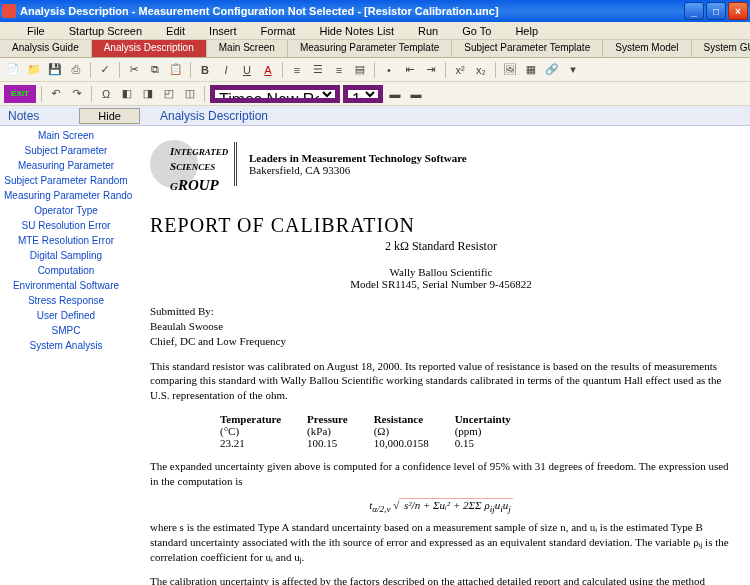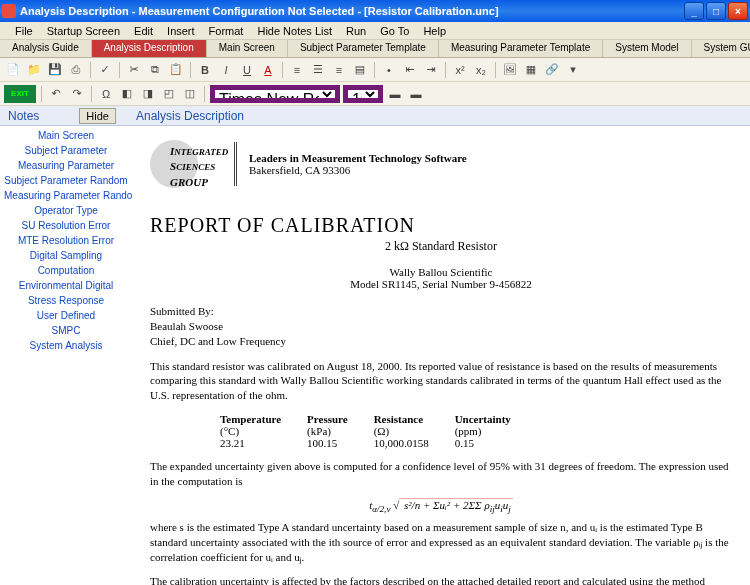--- a/index.html
+++ b/index.html
@@ -7,40 +7,40 @@
 
 
 .titlebar { background: linear-gradient(to bottom, #0a5ce6, #2a7de8, #0a5ce6); height: 22px; display: flex; align-items: center; padding: 0 2px; color: #fff; }
 .titlebar .icon { width: 14px; height: 14px; background: #e74c3c; margin-right: 4px; border-radius: 2px; }
 .titlebar .title { flex: 1; font-size: 11px; font-weight: bold; }
 .titlebar .ctrls { display: flex; gap: 2px; }
 .titlebar .ctrl { width: 20px; height: 18px; background: linear-gradient(to bottom,#5a9ef5,#1a60d8); border: 1px solid #0040a0; border-radius: 3px; display: flex; align-items: center; justify-content: center; color: #fff; font-size: 10px; font-weight: bold; cursor: pointer; }
 .titlebar .ctrl.close { background: linear-gradient(to bottom,#f08050,#e03010); border-color: #a02000; }
 
 
-.menubar { background: #ece9d8; height: 18px; display: flex; align-items: center; padding: 0 8px; border-bottom: 1px solid #d0ccc0; }
+.menubar { background: #ece9d8; height: 18px; display: flex; align-items: center; padding: 0 20px; border-bottom: 1px solid #d0ccc0; gap: 10px; }
 .menubar .mitem { padding: 2px 7px; cursor: pointer; }
 
 
 .tabbar { background: #f5f3e9; height: 18px; display: flex; border-bottom: 1px solid #b8b098; }
 .tab { padding: 2px 12px; border-right: 1px solid #c8c0a8; font-size: 10px; cursor: pointer; background: #e8e4d4; white-space: nowrap; }
 .tab.active { background: #c73838; color: #fff; }
 
 
 .toolbar { background: #f5f3e9; height: 24px; display: flex; align-items: center; padding: 0 4px; gap: 3px; border-bottom: 1px solid #d8d4c0; }
 .tbbtn { width: 18px; height: 18px; display: flex; align-items: center; justify-content: center; cursor: pointer; border: 1px solid transparent; font-size: 11px; color: #444; }
 .tsep { width: 1px; height: 16px; background: #c0bca8; margin: 0 2px; }
 .tselect { height: 18px; font-size: 16px; border: 5px solid #701a75; background: #fff; }
 .tselect.font { width: 130px; }
 .tselect.size { width: 40px; }
 
 
 .notesbar { background: #e8ecf6; height: 20px; display: flex; align-items: center; padding: 0 8px; border-bottom: 1px solid #c0c8e0; }
 .notesbar .nlabel { color: #2050b0; font-size: 12px; margin-right: 40px; text-align: right; }
-.hidebtn { padding: 1px 6px; background: #e8e4d8; border: 1px solid #a0a090; font-size: 11px; cursor: pointer; margin-right: 20px; }
+.hidebtn { padding: 1px 18px; background: #e8e4d8; border: 1px solid #a0a090; font-size: 11px; cursor: pointer; margin-right: 20px; }
 .notesbar .ntitle { color: #2050b0; font-size: 12px; }
 
 
 .main { display: flex; height: 483px; }
 .sidebar { width: 132px; background: #fff; overflow-y: auto; padding: 2px 0; }
 .navitem { color: #1048c8; font-size: 10px; padding: 2px 4px; text-align: center; cursor: pointer; white-space: nowrap; }
 
 .content { flex: 1; background: #fff; padding: 12px 18px; overflow-y: auto; font-family: "Times New Roman", serif; font-size: 11px; color: #000; }
 
 
@@ -89,22 +89,22 @@
   <div class="mitem">Hide Notes List</div>
   <div class="mitem">Run</div>
   <div class="mitem">Go To</div>
   <div class="mitem">Help</div>
 </div>
 
 <div class="tabbar">
   <div class="tab">Analysis Guide</div>
   <div class="tab active">Analysis Description</div>
   <div class="tab">Main Screen</div>
+  <div class="tab">Measuring Parameter Template</div>
   <div class="tab">Subject Parameter Template</div>
-  <div class="tab">Measuring Parameter Template</div>
   <div class="tab">System Model</div>
   <div class="tab">System GUI</div>
 </div>
 
 <div class="toolbar">
   <div class="tbbtn">📄</div>
   <div class="tbbtn">📁</div>
   <div class="tbbtn">💾</div>
   <div class="tbbtn">⎙</div>
   <div class="tsep"></div>
@@ -131,21 +131,21 @@
   <div class="tbbtn">x²</div>
   <div class="tbbtn">x₂</div>
   <div class="tsep"></div>
   <div class="tbbtn">🖼</div>
   <div class="tbbtn">▦</div>
   <div class="tbbtn">🔗</div>
   <div class="tbbtn">▾</div>
 </div>
 
 <div class="toolbar">
-  <div class="tbbtn" style="width:32px;background:#15803d;color:#0f0;font-size:8px;font-weight:bold">EXIT</div>
+  <div class="tbbtn" style="width:32px;background:#a21caf;color:#0f0;font-size:8px;font-weight:bold">EXIT</div>
   <div class="tsep"></div>
   <div class="tbbtn">↶</div>
   <div class="tbbtn">↷</div>
   <div class="tsep"></div>
   <div class="tbbtn">Ω</div>
   <div class="tbbtn">◧</div>
   <div class="tbbtn">◨</div>
   <div class="tbbtn">◰</div>
   <div class="tbbtn">◫</div>
   <div class="tsep"></div>
@@ -166,35 +166,35 @@
     <div class="navitem">Main Screen</div>
     <div class="navitem">Subject Parameter</div>
     <div class="navitem">Measuring Parameter</div>
     <div class="navitem">Subject Parameter Random</div>
     <div class="navitem">Measuring Parameter Random</div>
     <div class="navitem">Operator Type</div>
     <div class="navitem">SU Resolution Error</div>
     <div class="navitem">MTE Resolution Error</div>
     <div class="navitem">Digital Sampling</div>
     <div class="navitem">Computation</div>
-    <div class="navitem">Environmental Digital</div>
+    <div class="navitem">Environmental Software</div>
     <div class="navitem">Stress Response</div>
     <div class="navitem">User Defined</div>
     <div class="navitem">SMPC</div>
     <div class="navitem">System Analysis</div>
   </div>
 
   <div class="content">
     <div class="letterhead">
       <div class="logo">
         <div class="circ"></div>
         <div class="txt">
           <div><span>I</span><span style="font-size:9px">NTEGRATED</span></div>
           <div><span>S</span><span style="font-size:9px">CIENCES</span></div>
-          <div><span>G</span><span style="font-size:11px">ROUP</span></div>
+          <div><span>G</span><span style="font-size:15px">ROUP</span></div>
         </div>
       </div>
       <div class="lhdivider"></div>
       <div class="lhtext">
         <div class="tag">Leaders in Measurement Technology Software</div>
         <div>Bakersfield, CA 93306</div>
       </div>
     </div>
 
     <div class="rtitle">REPORT OF CALIBRATION</div>

